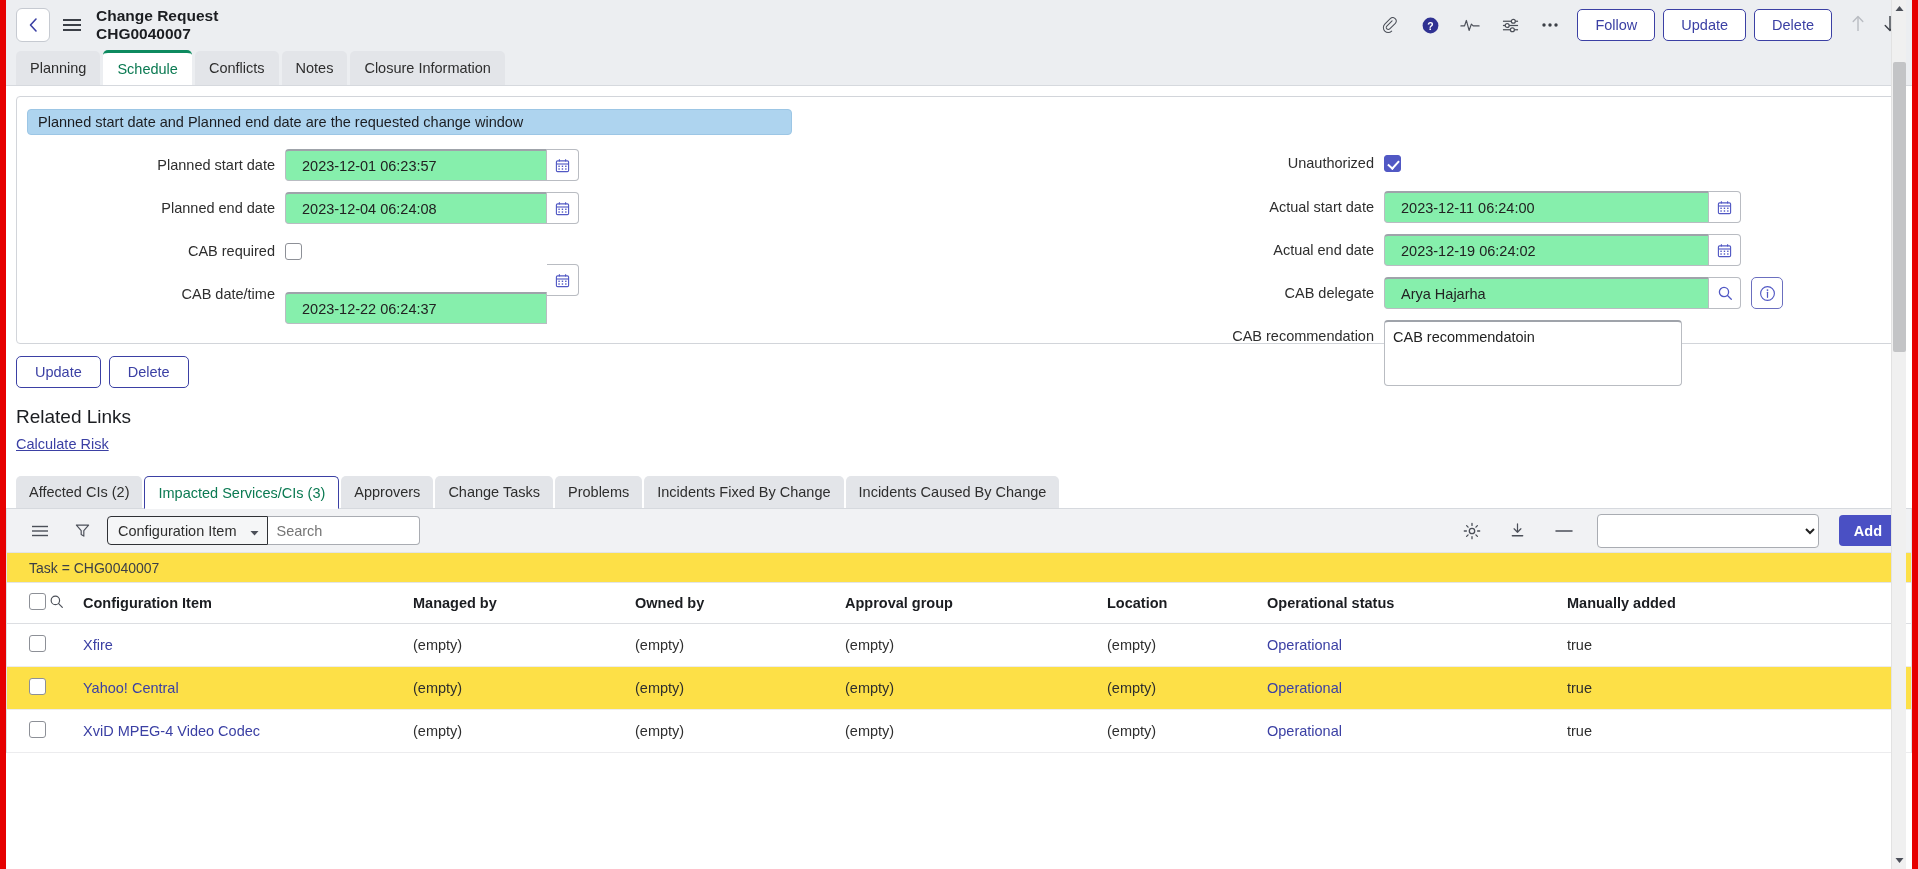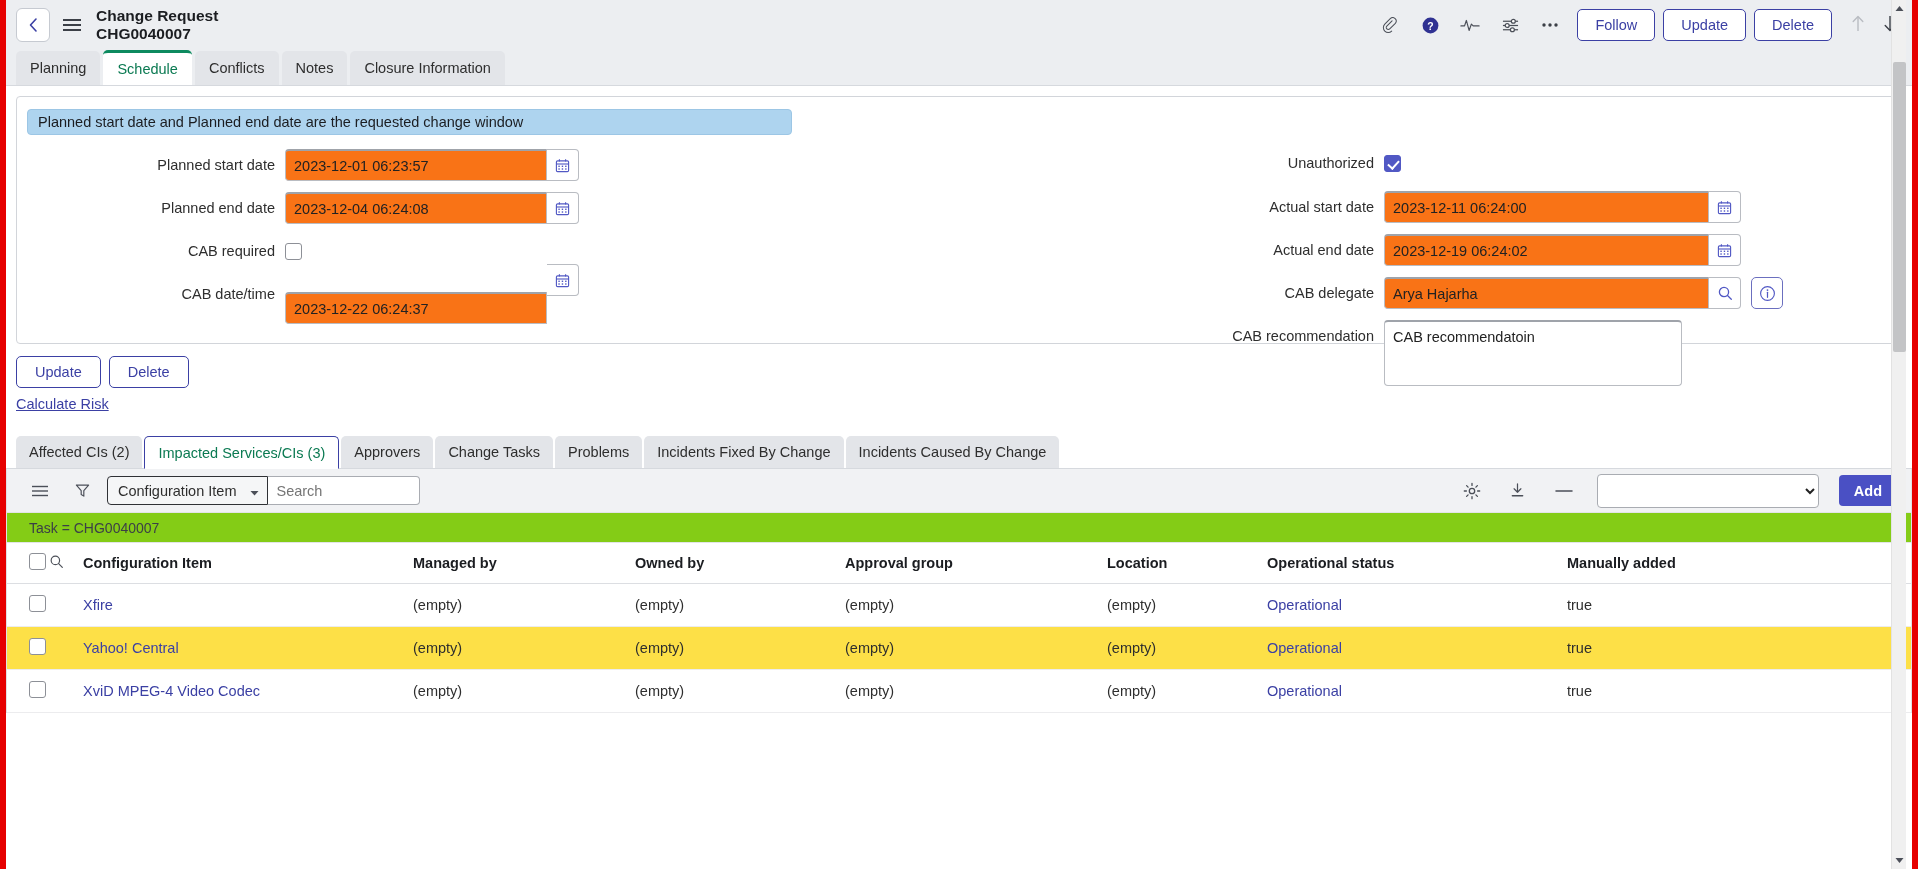--- a/index.html
+++ b/index.html
@@ -147,25 +147,25 @@
   .col-left .flabel { width: 268px; }
   .col-right .flabel { width: 425px; }
   .inputbox {
     display: flex; align-items: stretch;
   }
   .finput {
     height: 32px;
     border: 1px solid #b9bcc2;
     border-top: 2px solid #9fa3aa;
     border-radius: 4px 0 0 4px;
-    background: #f97316;
+    background: #86efac;
     font-size: 14.5px;
     font-family: "Liberation Sans", sans-serif;
     color: #222;
-    padding: 0 8px;
+    padding: 0 16px;
     outline: none;
   }
   .addon {
     width: 32px; height: 32px;
     border: 1px solid #b9bcc2;
     border-left: none;
     border-radius: 0 4px 4px 0;
     background: #ffffff;
     display: flex; align-items: center; justify-content: center;
     cursor: pointer;
@@ -327,21 +327,21 @@
     color: #ffffff;
     border: none;
     border-radius: 4px;
     font-size: 14.5px;
     font-family: "Liberation Sans", sans-serif;
     font-weight: bold;
     cursor: pointer;
   }
   .breadcrumb-row {
     height: 30px;
-    background: #84cc16;
+    background: #fde047;
     display: flex; align-items: center;
     padding-left: 22px;
     font-size: 14px;
     color: #3b3f47;
     border-bottom: 1px solid #e2e4e7;
   }
 
   
   table.lgrid { width: 100%; border-collapse: collapse; table-layout: fixed; }
   table.lgrid th {
@@ -639,20 +639,21 @@
         </div>
       </div>
     </div>
   </div>
 
   <div class="actions">
     <button class="act-btn">Update</button>
     <button class="act-btn">Delete</button>
   </div>
 
+  <div class="rl-title">Related Links</div>
   <div><span class="rl-link">Calculate Risk</span></div>
 
   <div class="rltabs">
     <div class="rltab">Affected CIs (2)</div>
     <div class="rltab active">Impacted Services/CIs (3)</div>
     <div class="rltab">Approvers</div>
     <div class="rltab">Change Tasks</div>
     <div class="rltab">Problems</div>
     <div class="rltab">Incidents Fixed By Change</div>
     <div class="rltab">Incidents Caused By Change</div>

